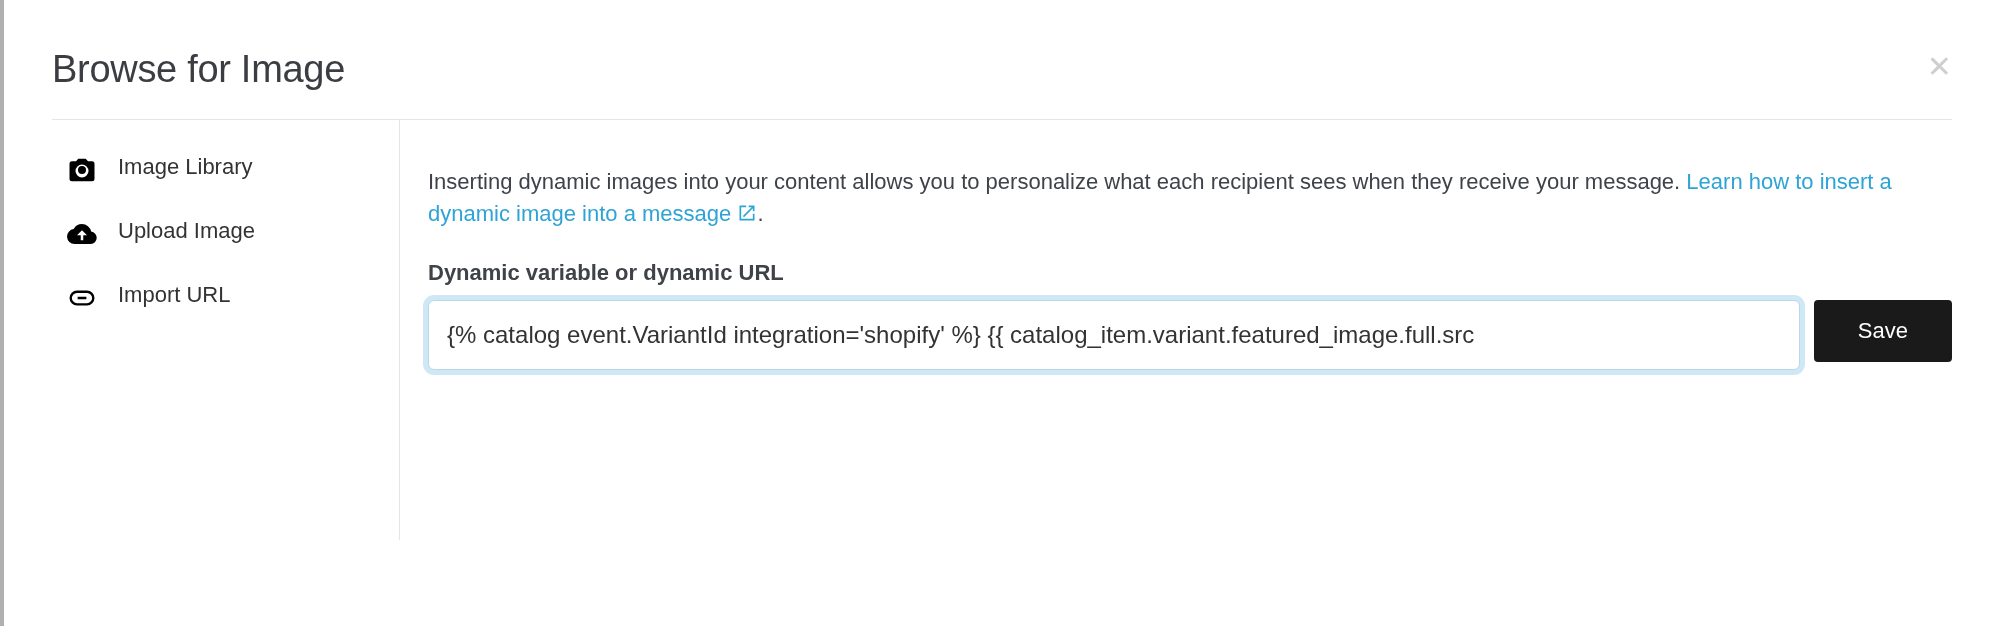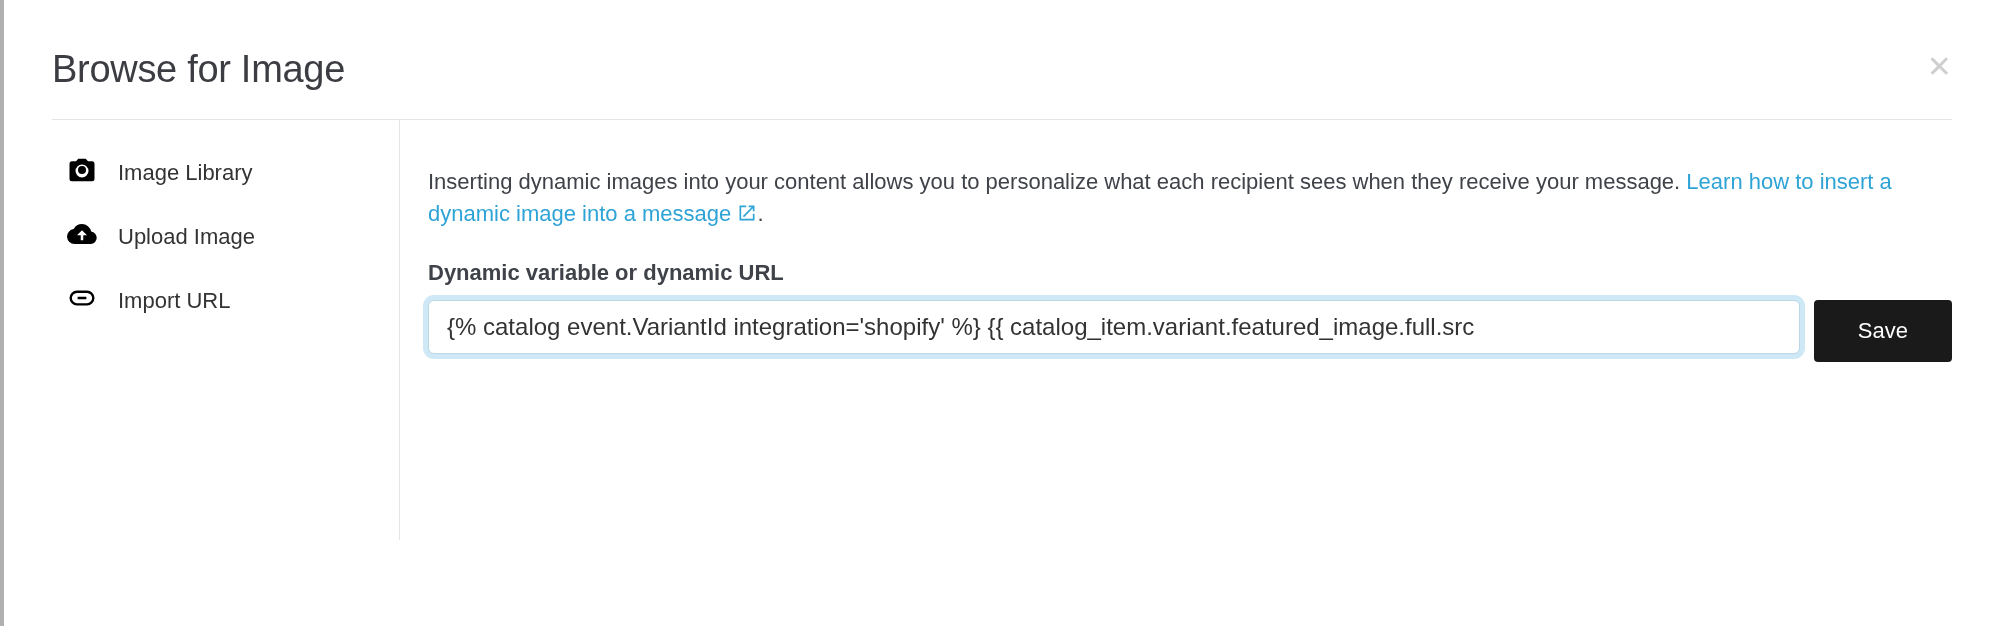--- a/index.html
+++ b/index.html
@@ -45,21 +45,21 @@
     }
     .sidebar {
       width: 348px;
       flex-shrink: 0;
       padding-top: 18px;
       border-right: 1px solid #e5e5e5;
       min-height: 420px;
     }
     .sidebar-item {
       display: flex;
-      align-items: flex-end;
+      align-items: flex-start;
       padding: 16px 14px;
       cursor: pointer;
       font-size: 22px;
       color: #333;
       gap: 20px;
     }
     .sidebar-item .icon {
       width: 32px;
       height: 32px;
       display: flex;
@@ -114,21 +114,21 @@
     .dynamic-input {
       flex: 1;
       font-size: 24px;
       padding: 14px 18px;
       border: 1px solid #bdd6e6;
       border-radius: 6px;
       outline: none;
       box-shadow: 0 0 0 5px #cfe8f5;
       color: #333;
       font-family: inherit;
-      height: 54px;
+      height: 70px;
     }
     .save-btn {
       background: #1a1a1a;
       color: #fff;
       border: none;
       padding: 0 44px;
       font-size: 22px;
       border-radius: 4px;
       cursor: pointer;
       height: 62px;

